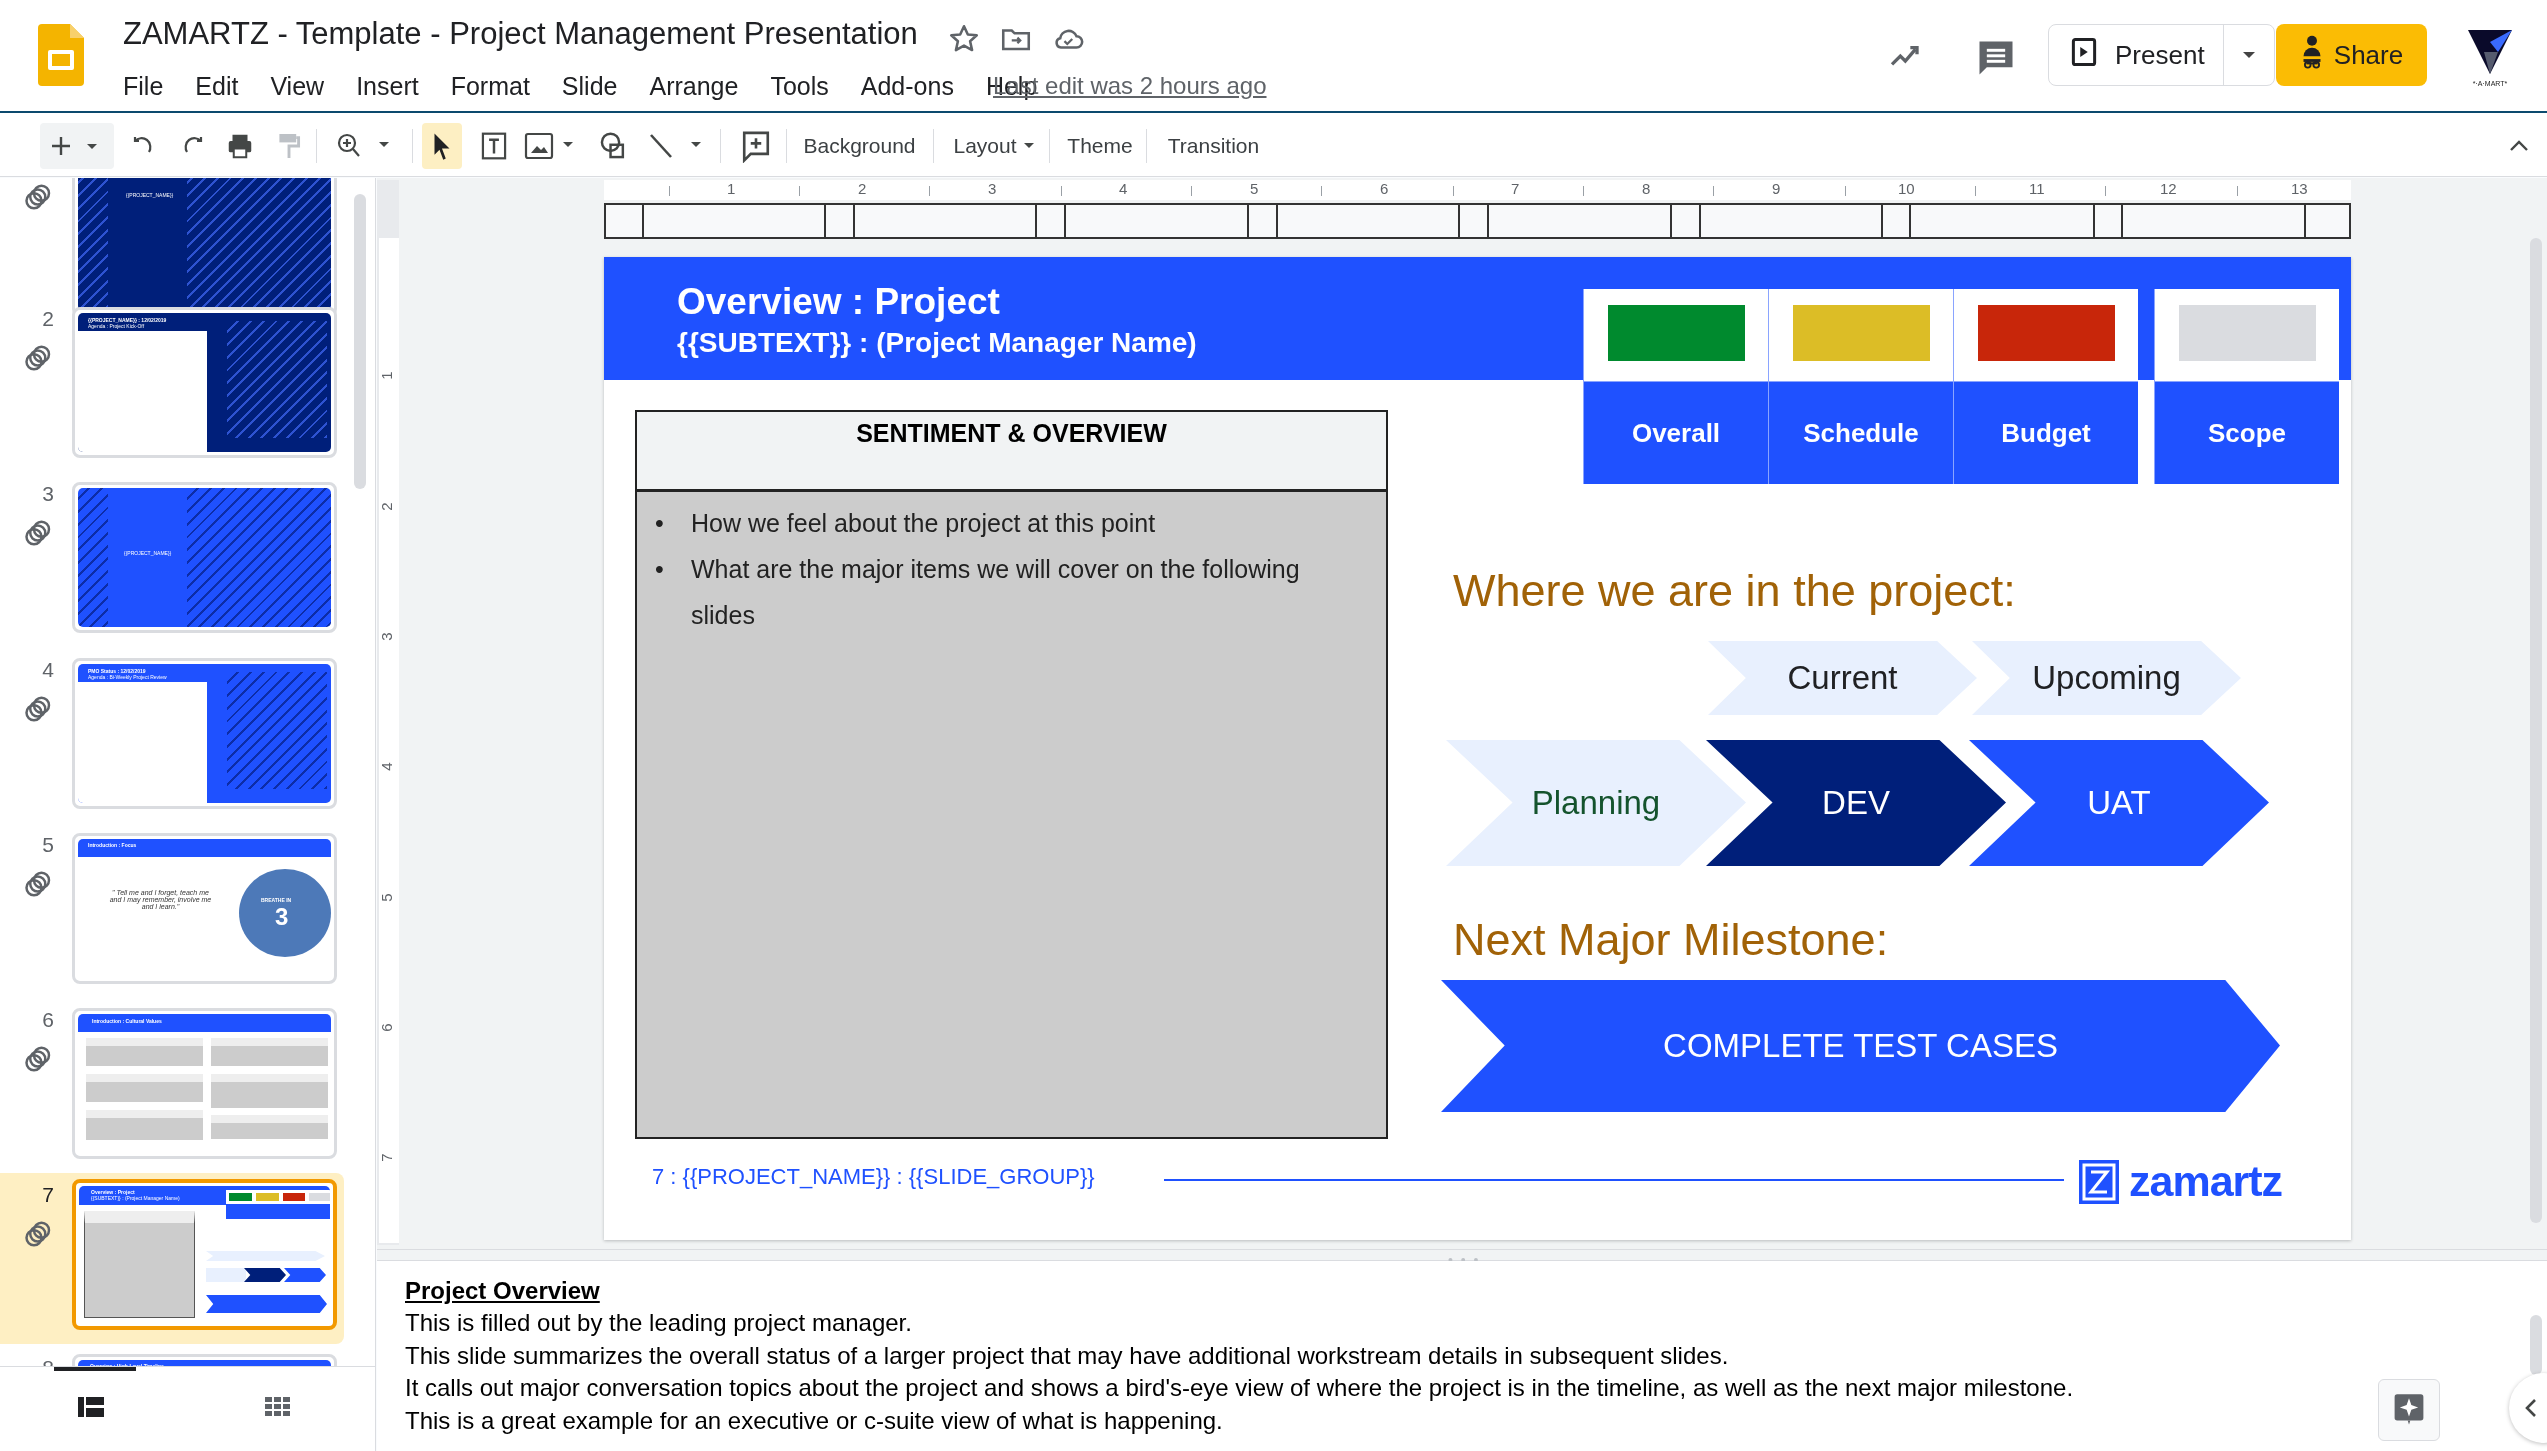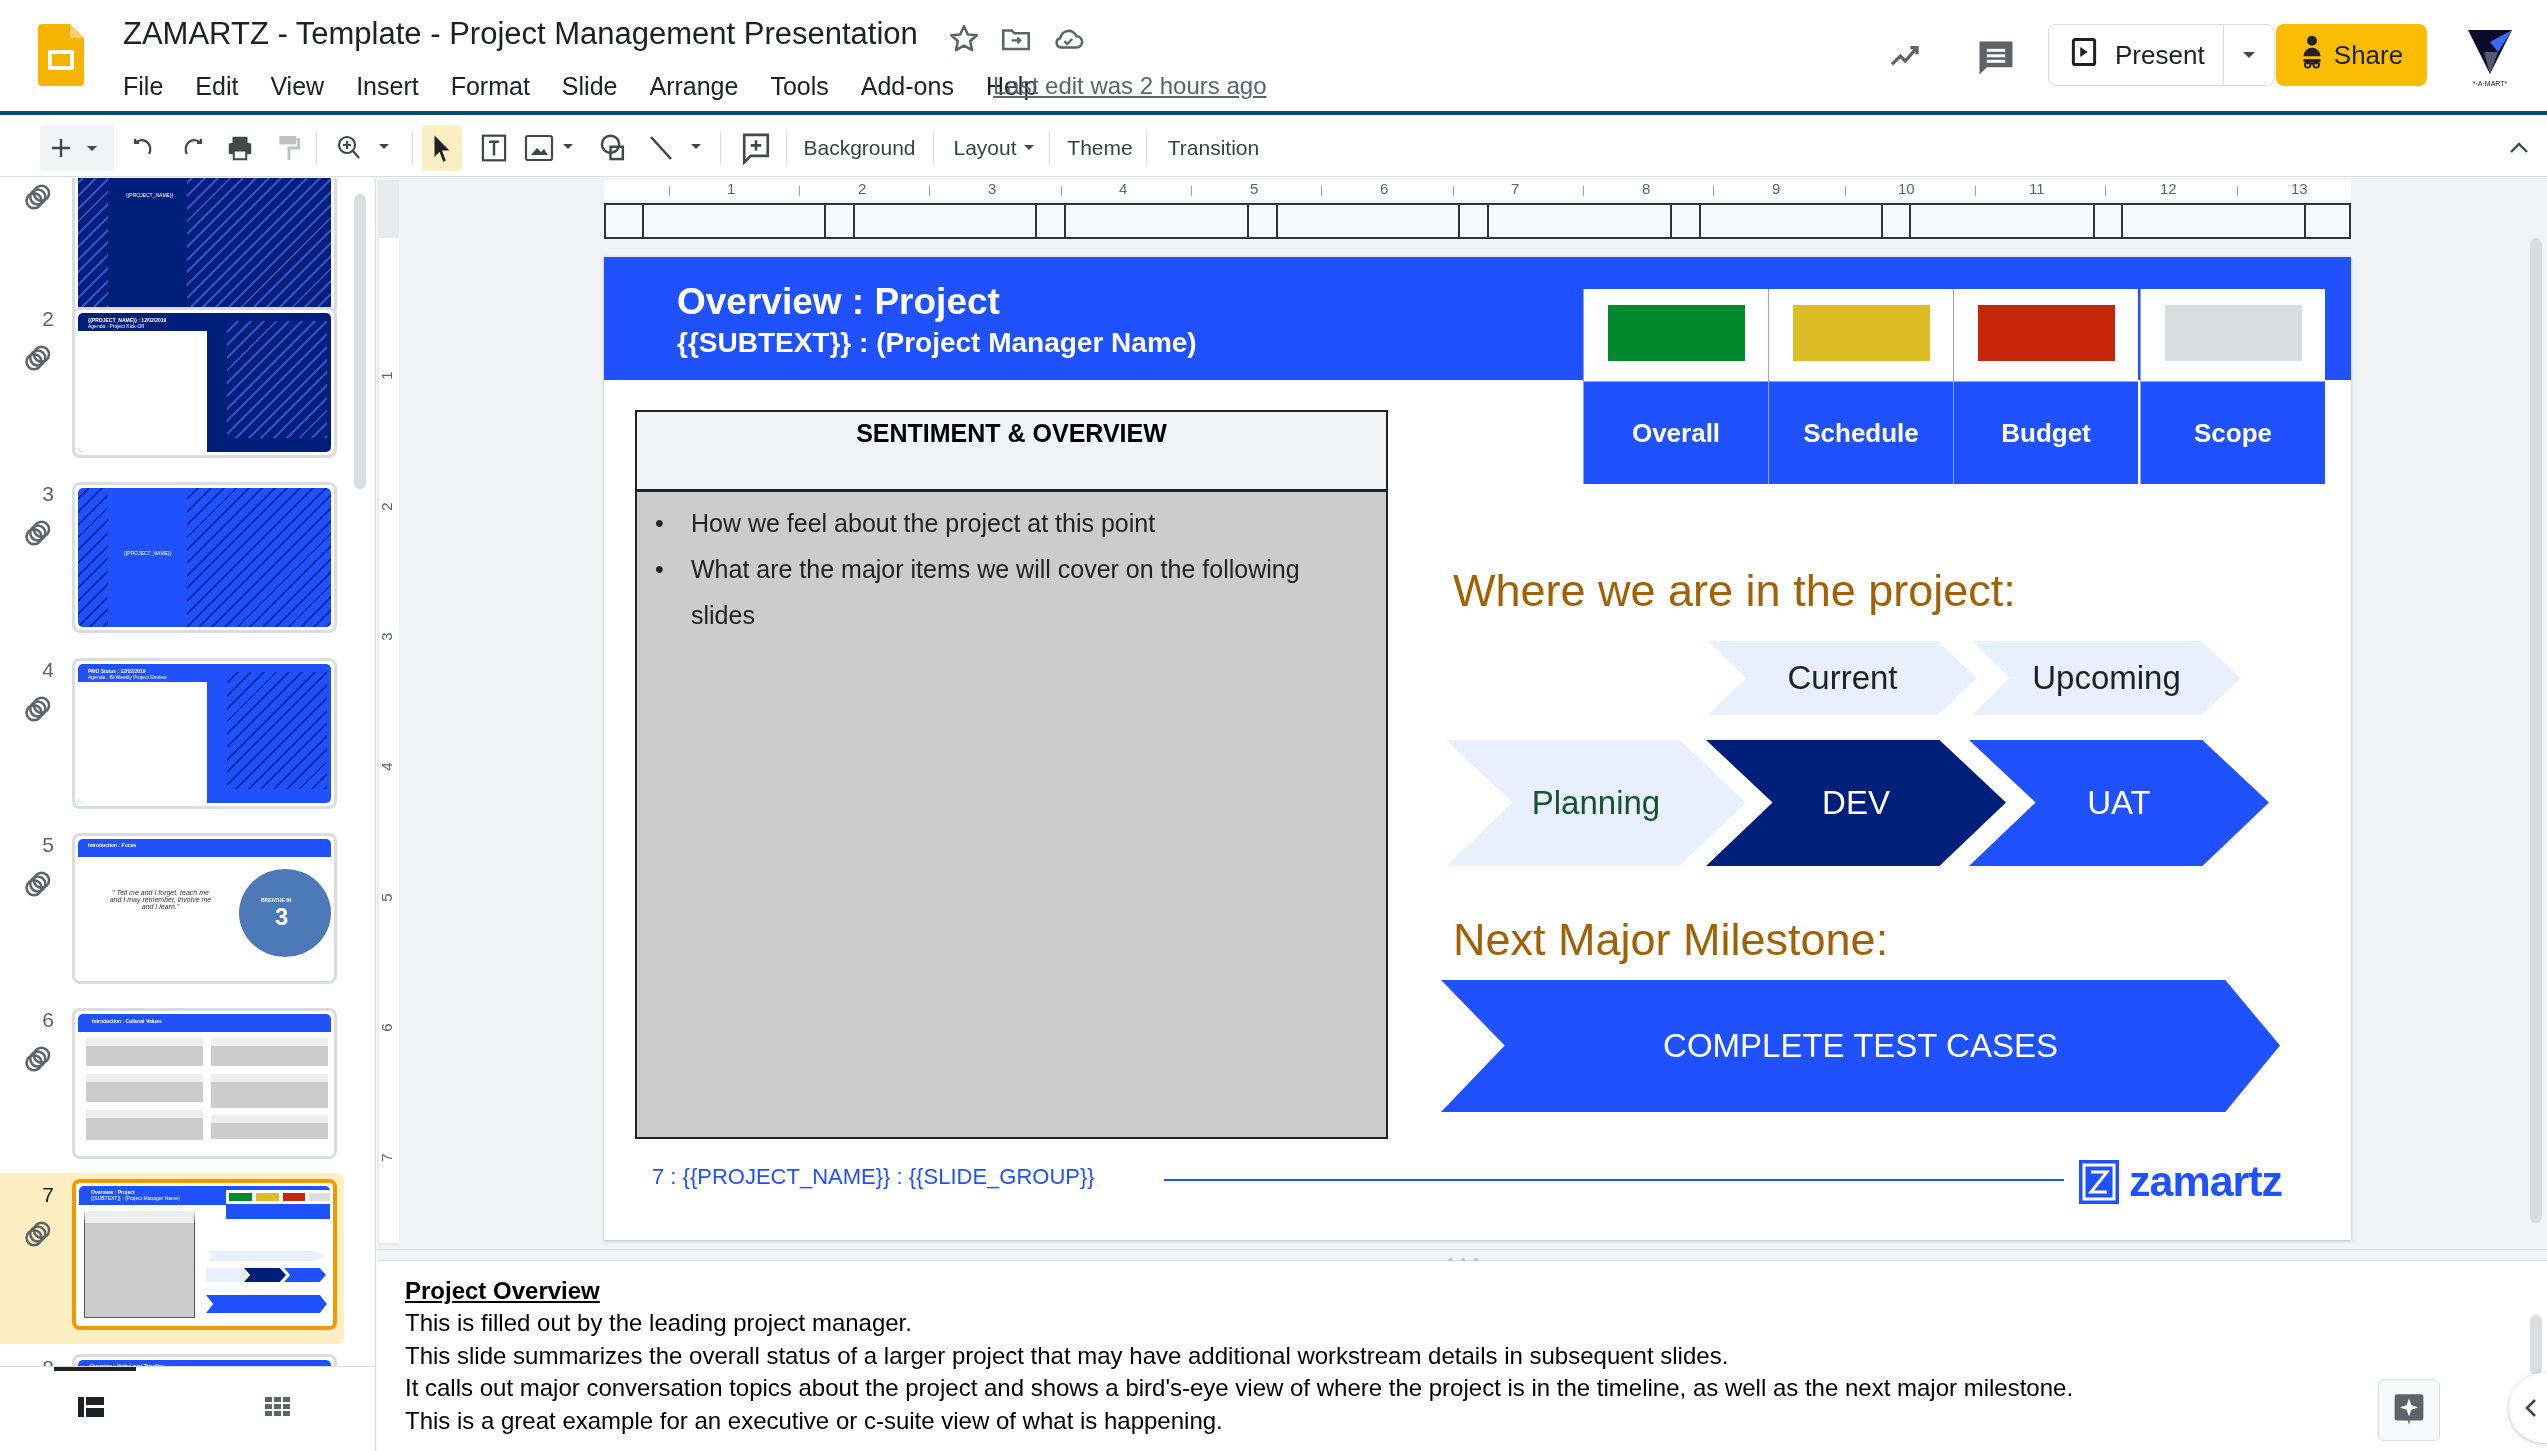--- a/index.html
+++ b/index.html
@@ -16,21 +16,21 @@
   #last-edit { left: 993px; top: 72px; font-size: 24px; color: #5f6368; text-decoration: underline; white-space: nowrap; }
   #activity-btn { left: 1885px; top: 36px; width: 44px; height: 40px; }
   #comments-btn { left: 1974px; top: 36px; width: 44px; height: 44px; }
   #present-group { left: 2048px; top: 24px; width: 227px; height: 62px; border: 1px solid #dadce0; border-radius: 8px; background: #fff; display: flex; }
   #present-btn { display: flex; align-items: center; gap: 18px; padding-left: 22px; width: 175px; border-right: 1px solid #dadce0; font-size: 26px; color: #202124; }
   #present-caret { flex: 1; display: flex; align-items: center; justify-content: center; }
   #share-btn { left: 2276px; top: 24px; width: 151px; height: 62px; background: #fbbc04; border-radius: 8px; display: flex; align-items: center; justify-content: center; gap: 10px; font-size: 26px; color: #202124; }
   #account-avatar { left: 2462px; top: 26px; width: 56px; height: 60px; }
 
   
-  #toolbar { position: absolute; left: 0; top: 111px; width: 2547px; height: 66px; background: #fff; border-top: 4px solid #0c4a6e; border-bottom: 1px solid #dadce0; }
+  #toolbar { position: absolute; left: 0; top: 111px; width: 2547px; height: 66px; background: #fff; border-top: 2px solid #0c4a6e; border-bottom: 1px solid #dadce0; }
   .tb { position: absolute; top: 10px; height: 46px; display: flex; align-items: center; justify-content: center; color: #444746; }
   .tb-sep { position: absolute; top: 16px; width: 1px; height: 34px; background: #dadce0; }
   .tb-text { font-size: 21px; color: #3c4043; white-space: nowrap; }
   #new-slide-btn { left: 40px; width: 74px; background: #f1f3f4; border-radius: 4px; }
   #select-tool { left: 422px; width: 40px; background: #fdefc3; border-radius: 4px; }
   #collapse-toolbar { left: 2501px; }
 
   
   #filmstrip { position: absolute; left: 0; top: 178px; width: 376px; height: 1188px; background: #fff; overflow: hidden; border-right: 1px solid #dadce0; }
   .slide-entry { position: absolute; left: 0; width: 344px; }
@@ -568,21 +568,21 @@
           <div class="status-swatch" style="background:#dcbd26;"></div>
         </div>
       <div class="status-label">Schedule</div>
     </div>
     <div class="status-cell" style="left:370px;height:195px;">
       <div class="status-swatch-wrap">
           <div class="status-swatch" style="background:#c8260a;"></div>
         </div>
       <div class="status-label">Budget</div>
     </div>
-    <div class="status-cell" style="left:557px;height:195px;">
+    <div class="status-cell" style="left:571px;height:195px;">
       <div class="status-swatch-wrap">
           <div class="status-swatch" style="background:#dadce0;"></div>
         </div>
       <div class="status-label">Scope</div>
     </div>
   </div>
 
   <div id="sentiment-box">
     <div id="sentiment-header">
       <div id="sentiment-title">SENTIMENT &amp; OVERVIEW</div>

